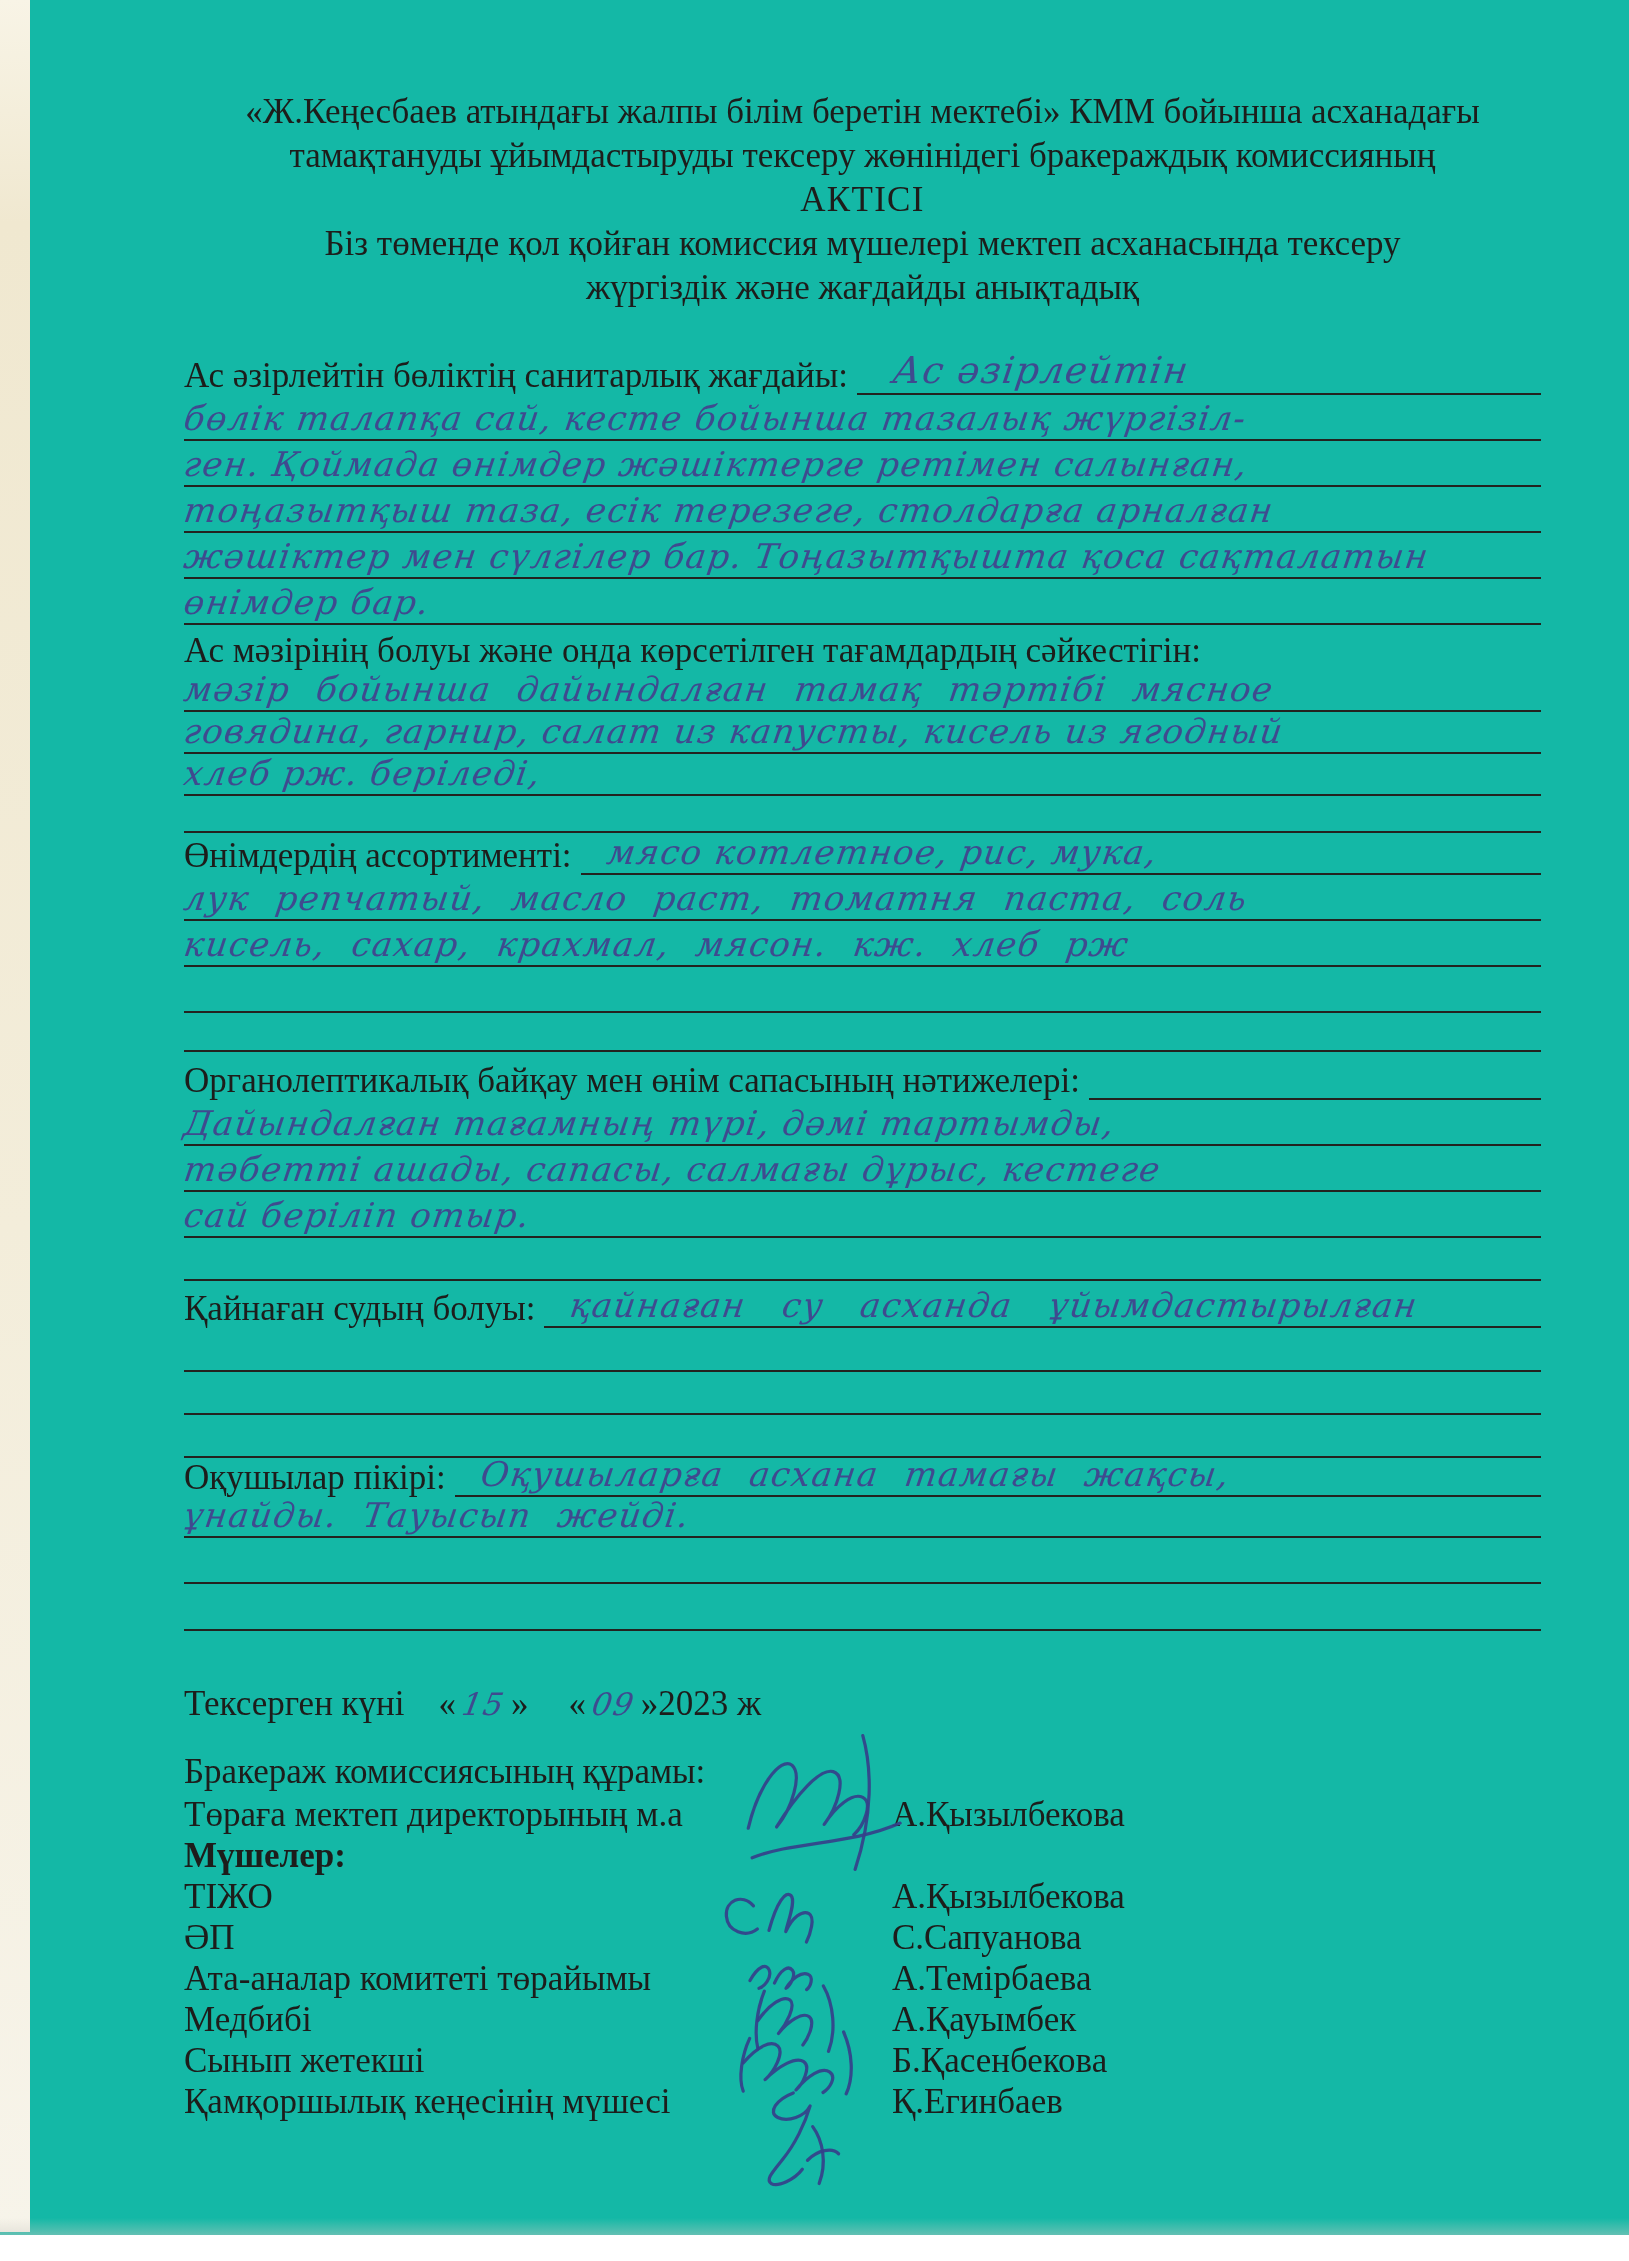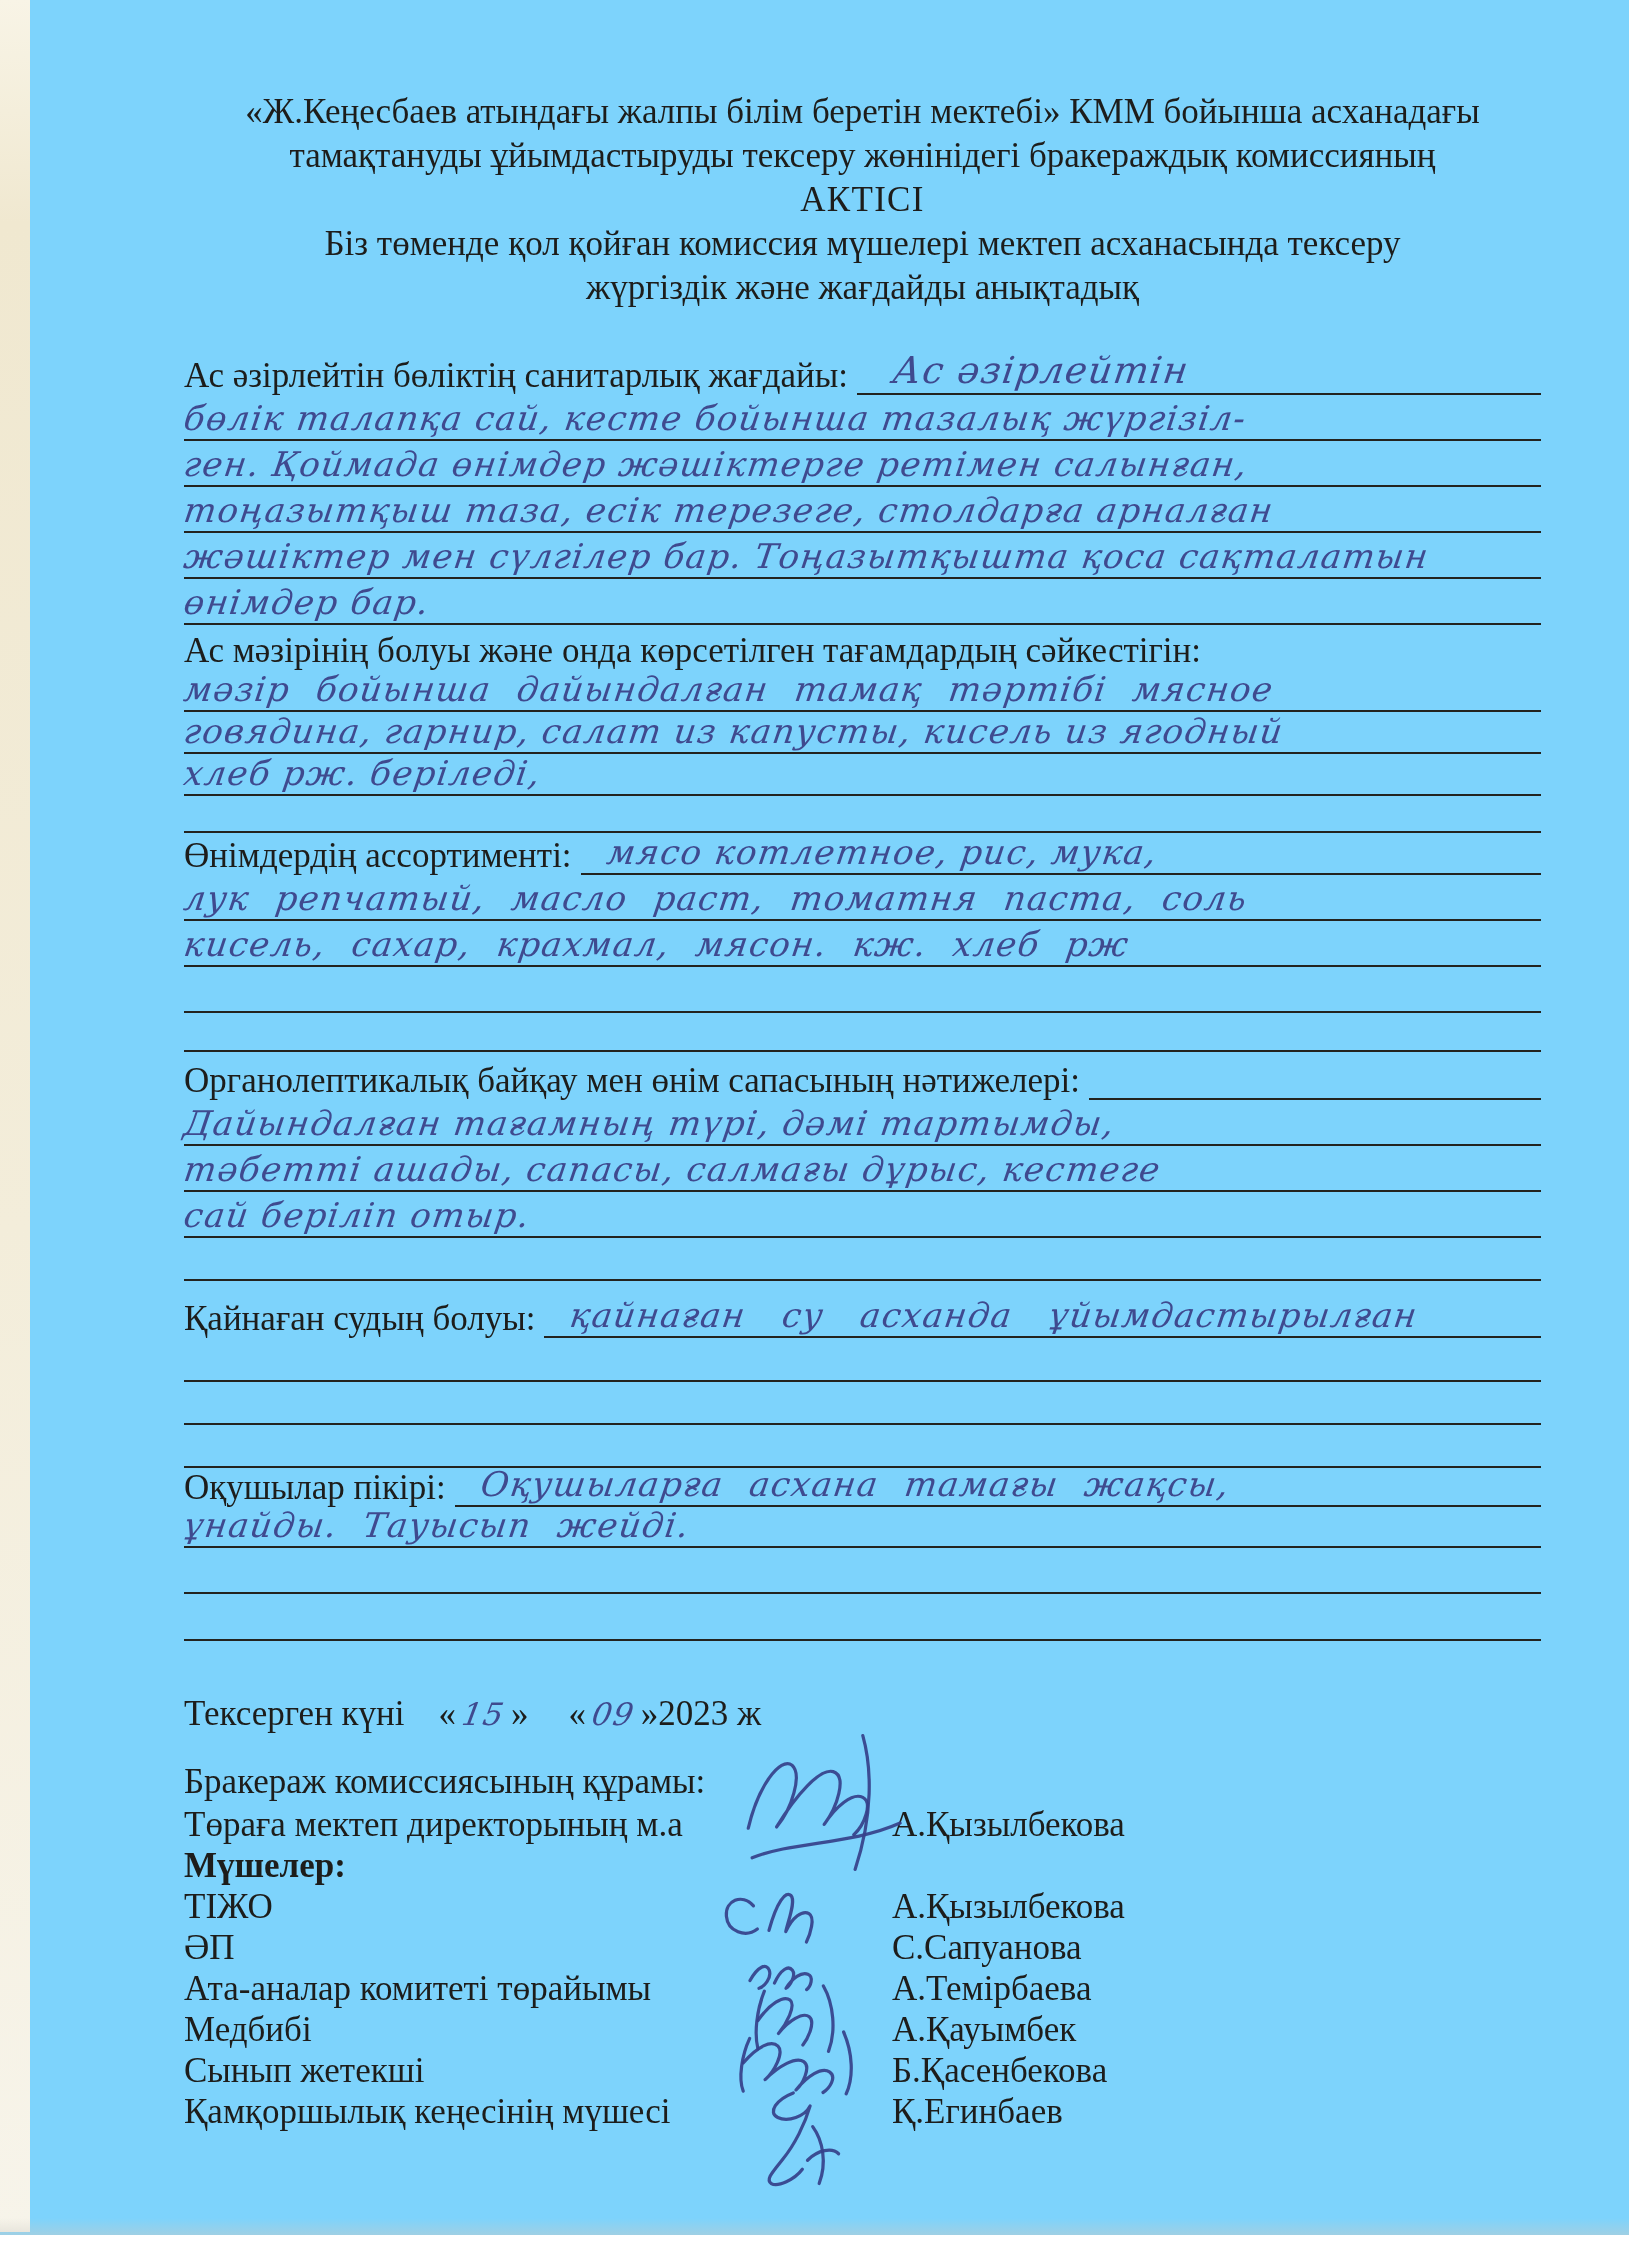--- a/index.html
+++ b/index.html
@@ -1,39 +1,39 @@
 <!DOCTYPE html>
 <html style="font-size:10.3px"><head>
 <meta charset="utf-8">
 <style>
   html,body{margin:0;padding:0;background:#ffffff;}
   .page{
     position:relative;
     width:1630px;height:2261px;
-    background:#7dd3fc;
+    background:#14b8a6;
     overflow:hidden;
     font-family:"Liberation Serif","DejaVu Serif",serif;
     color:#1d1d1b;
   }
   .edge-strip{
     position:absolute;left:0;top:0;width:30px;height:2232px;
     background:linear-gradient(180deg,#f8f4e6 0%,#f0e8d0 10%,#f3edda 55%,#f7f4ea 100%);
   }
   .bottom-edge{
     position:absolute;left:0;top:2218px;width:100%;height:18px;
     background:linear-gradient(180deg,rgba(210,208,200,0) 0%,rgba(205,203,196,.45) 100%);
   }
   .bottom-white{position:absolute;left:0;top:2235px;width:100%;height:26.4px;background:#ffffff;}
   .content{position:absolute;left:184px;top:90px;width:1357px;}
   .hdr-line{height:44px;line-height:44px;text-align:center;font-size:35px;white-space:nowrap;}
   .hdr-title{font-weight:normal;letter-spacing:1.3px;}
   .sec{margin:0;}
   .rw{height:44px;display:flex;align-items:flex-end;position:relative;}
   .ul{border-bottom:2.6px solid #23231f;}
-  .h78{height:42px}.h76{height:39px}.h74{height:48px}.h73{height:57px}.h70{height:45px}
+  .h78{height:42px}.h76{height:39px}.h74{height:48px}.h73{height:47px}.h70{height:45px}
   .h65{height:42px}.h64{height:41px}.h62{height:40px}.h60{height:39px}.h58{height:37px}.h54{height:35px}
   .lbl{font-weight:normal;font-size:35px;white-space:nowrap;line-height:1.05;padding-right:9px;}
   .fill{flex:1;border-bottom:2.6px solid #23231f;display:flex;align-items:flex-end;min-width:0;}
   .hw{
     font-family:"DejaVu Serif",serif;font-style:italic;
     color:#3f4a8f;font-size:34px;line-height:1.05;
     letter-spacing:1.3px;white-space:nowrap;
     display:inline-block;transform:skewX(-8deg);
     padding-bottom:2.6px;
   }

